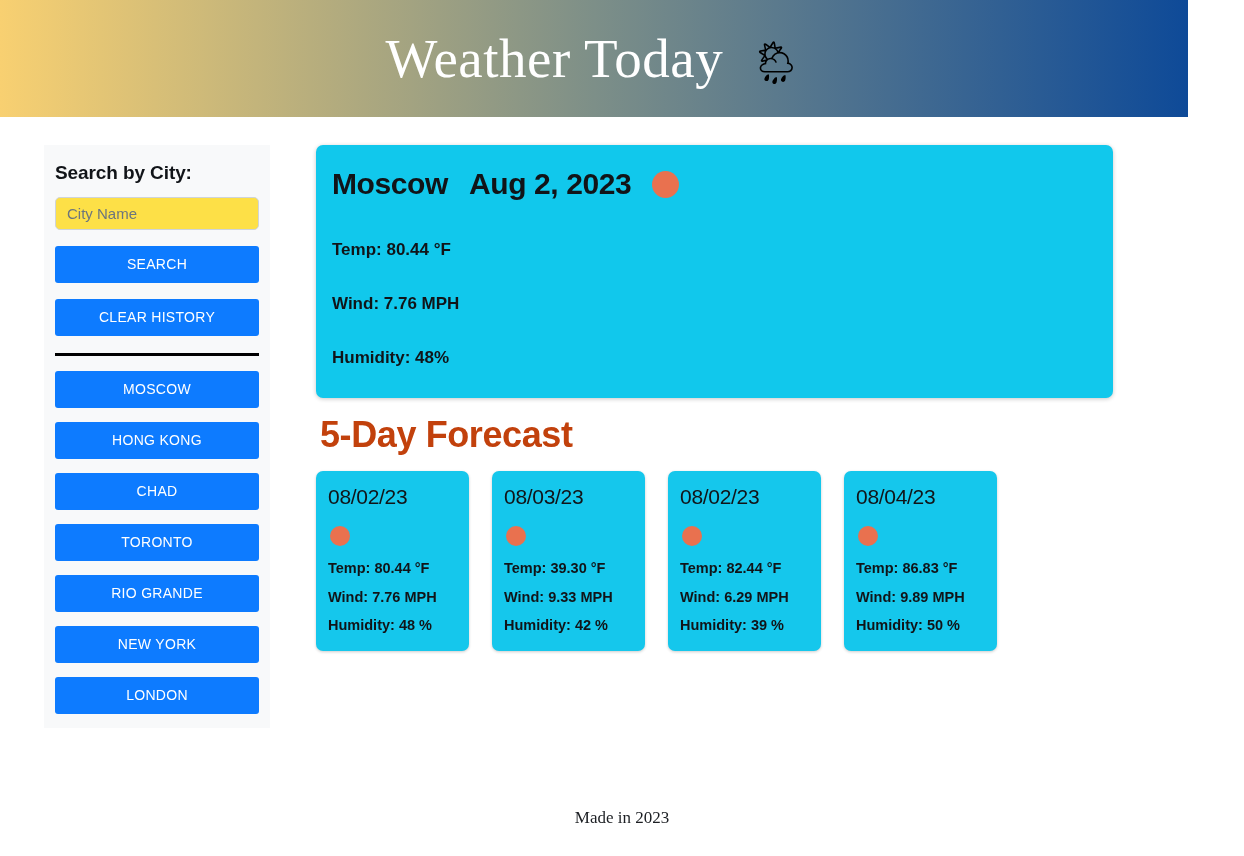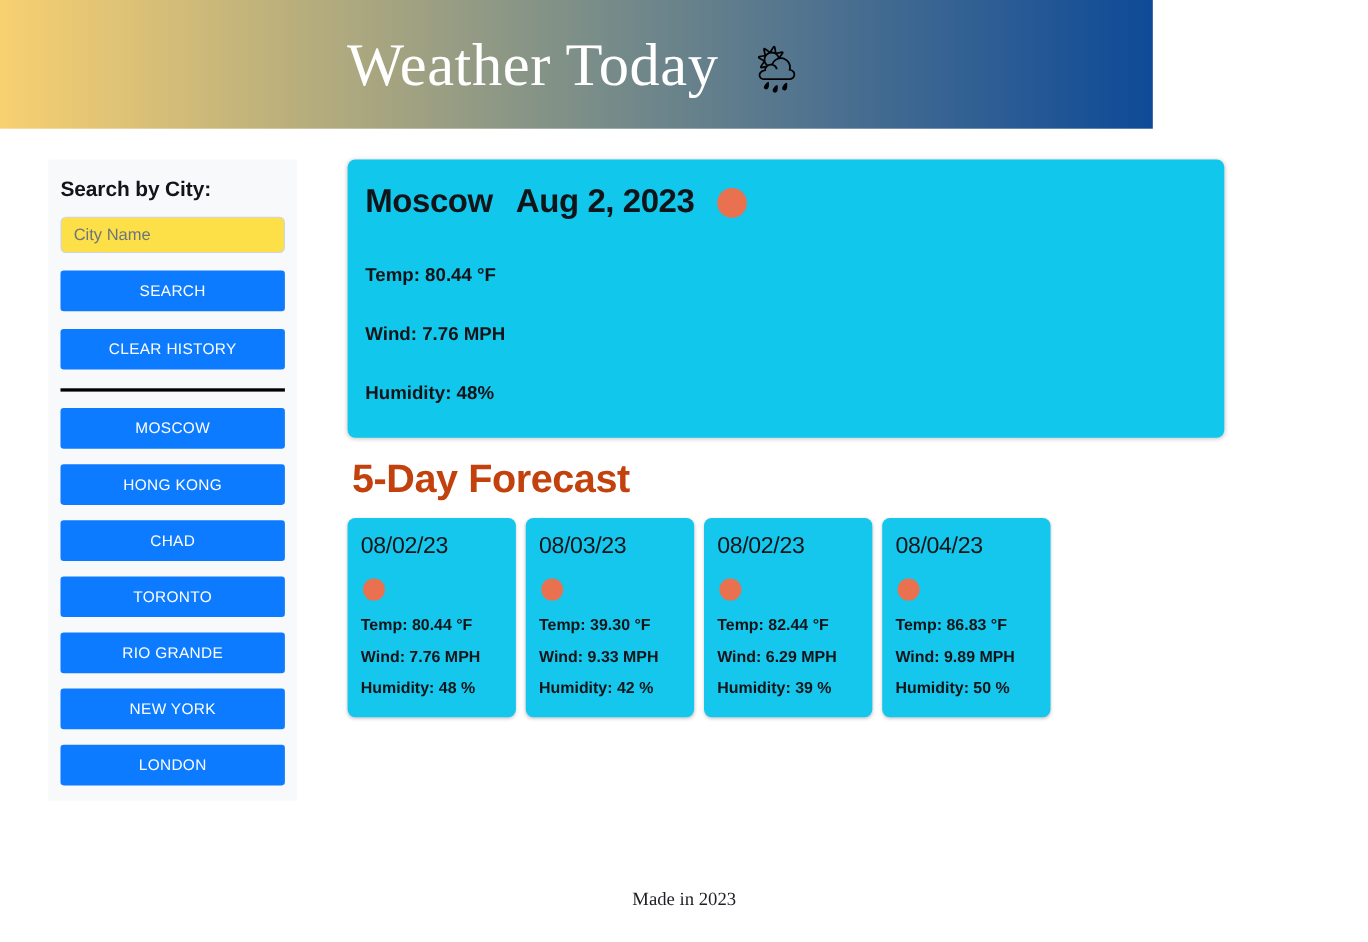--- a/index.html
+++ b/index.html
@@ -11,21 +11,21 @@
     width: 1244px;
     height: 856px;
     background: #ffffff;
     font-family: "Liberation Sans", sans-serif;
     overflow: hidden;
     position: relative;
   }
 
   
   #app-header {
-    width: 1048px;
+    width: 1188px;
     height: 117px;
     background: linear-gradient(90deg, #f8d071 0%, #7d8f88 50%, #0e4a98 100%);
     display: flex;
     align-items: center;
     justify-content: center;
     gap: 26px;
   }
   #app-title {
     font-family: "Liberation Serif", serif;
     font-size: 55px;
@@ -149,21 +149,21 @@
   #forecast-heading {
     font-size: 36px;
     font-weight: bold;
     color: #c2410c;
     margin: 16px 0 15px 4px;
     letter-spacing: -0.4px;
   }
 
   #forecast-row {
     display: flex;
-    gap: 9px;
+    gap: 23px;
   }
   .forecast-card {
     width: 153px;
     background: #15c7ec;
     border-radius: 7px;
     padding: 14px 12px 16px 12px;
     box-shadow: 0 1px 3px rgba(0,0,0,0.2);
     flex: none;
   }
   .forecast-date {

